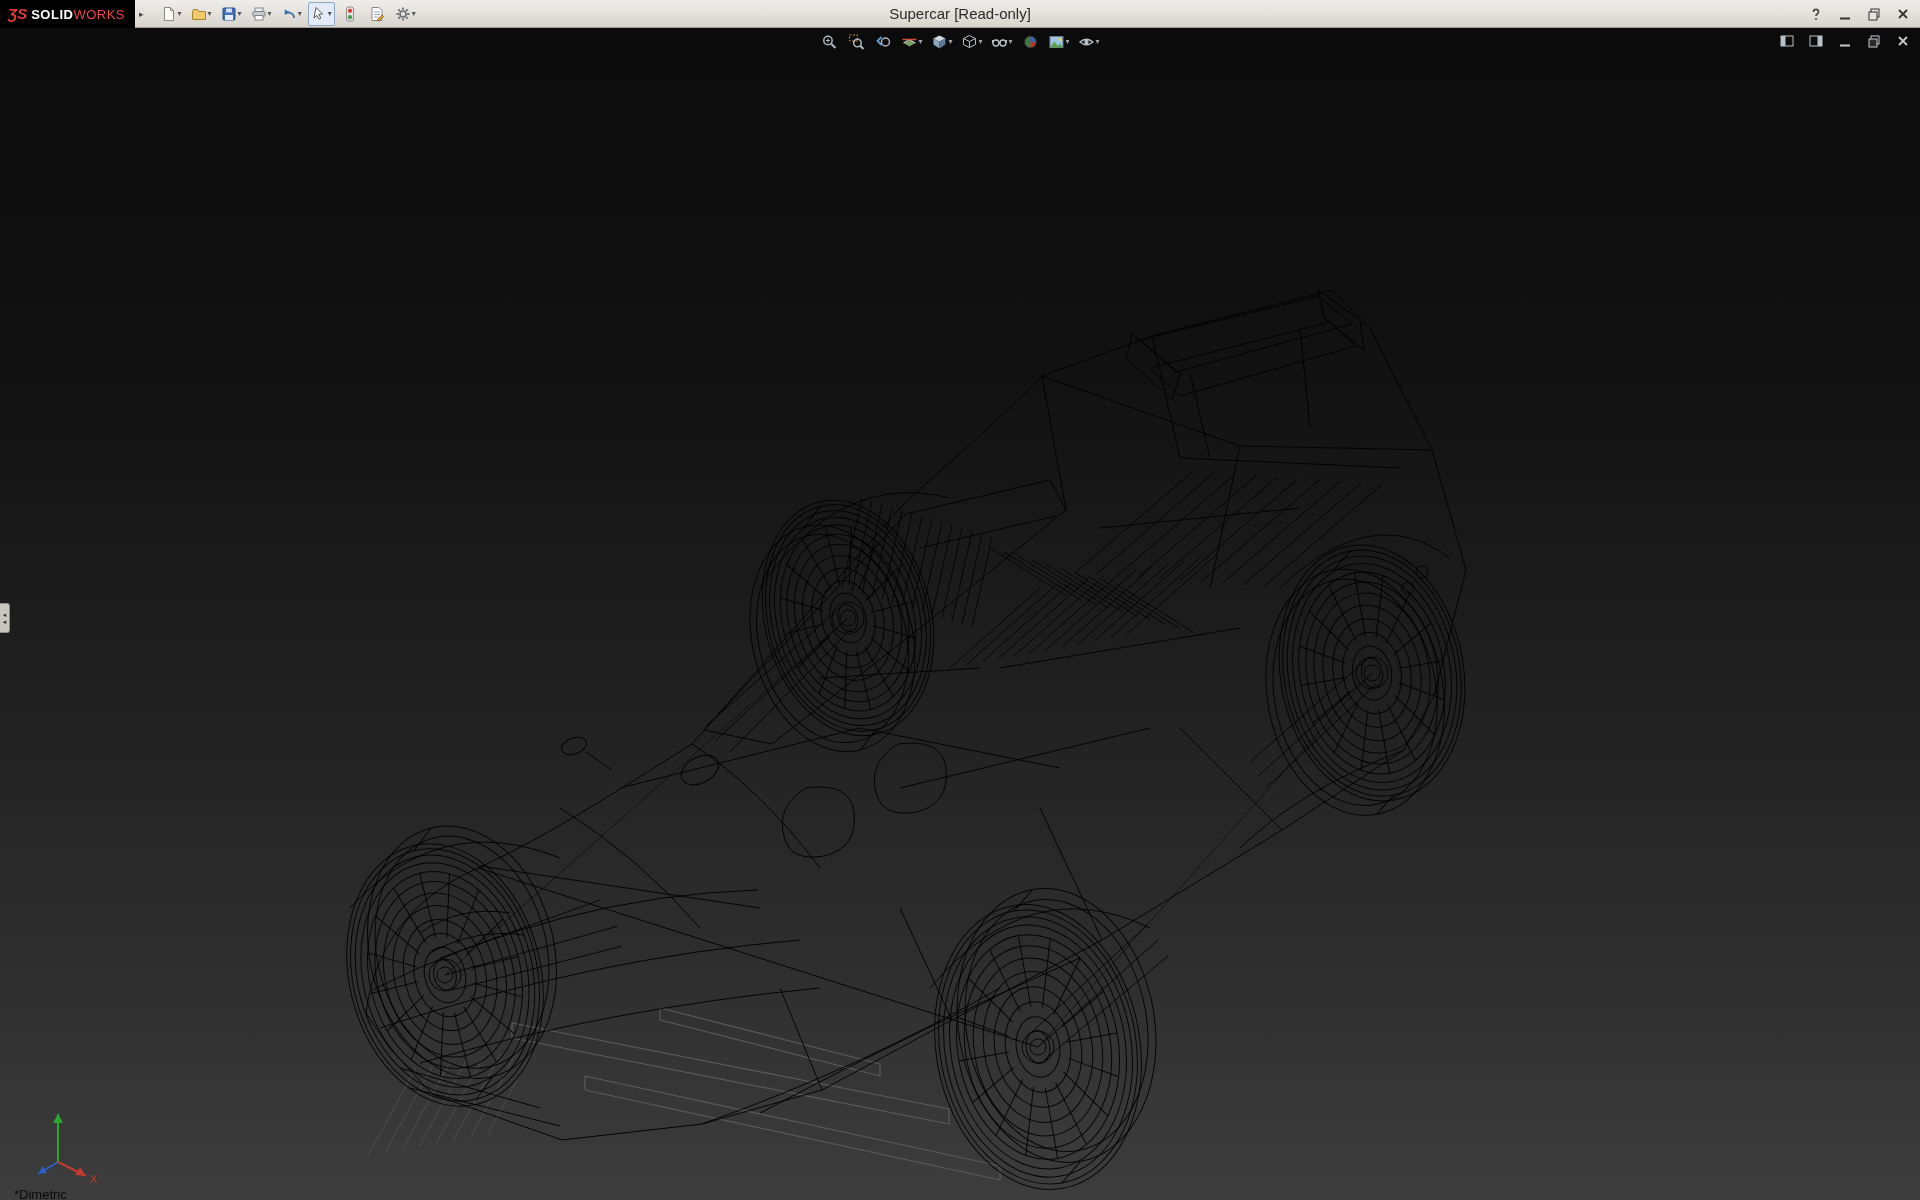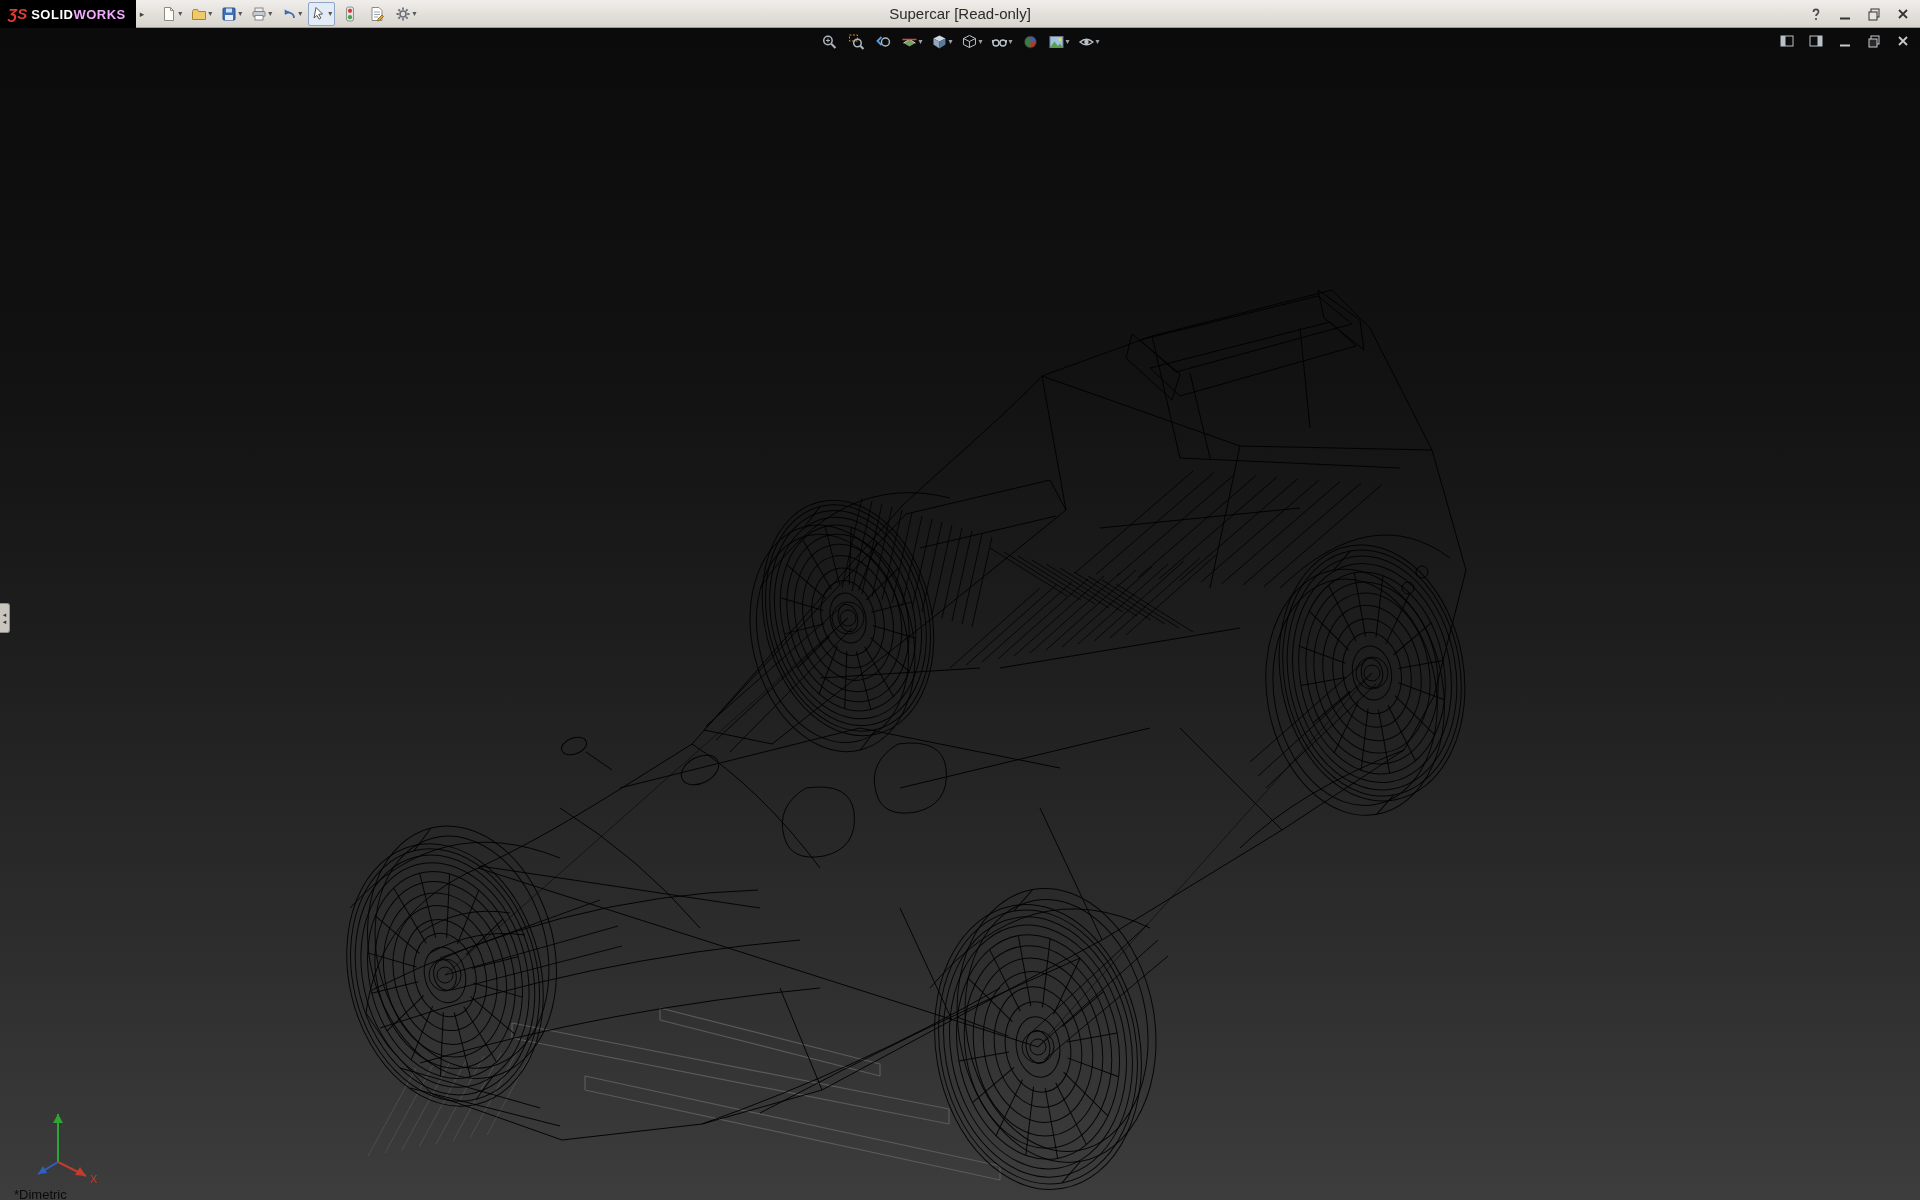--- a/index.html
+++ b/index.html
@@ -5,21 +5,21 @@
   *{margin:0;padding:0;box-sizing:border-box}
   html,body{width:1920px;height:1200px;overflow:hidden;background:#000;
     font-family:"Liberation Sans",sans-serif;}
 
   
   .titlebar{height:28px;background:linear-gradient(#f0eeeb,#d8d4cd);
     border-bottom:1px solid #9f9b93;display:flex;align-items:center;position:relative;z-index:5}
   .logo{height:28px;background:#000;display:flex;align-items:center;padding:0 10px 0 8px;gap:4px;cursor:pointer}
   .logo-mark{color:#e03c31;font-weight:bold;font-style:italic;font-size:15px}
   .logo-solid{color:#fff;font-weight:bold;font-size:13px;letter-spacing:.5px}
-  .logo-works{color:#f0abfc;font-weight:bold;font-size:13px;letter-spacing:.5px}
+  .logo-works{color:#ef4444;font-weight:normal;font-size:13px;letter-spacing:.5px}
   .logo-flyout{color:#444;font-size:9px;margin-left:4px}
   .mb-strip{display:flex;align-items:center;gap:3px;margin-left:14px}
   .tbtn{height:24px;min-width:24px;display:flex;align-items:center;justify-content:center;
     gap:1px;border:1px solid transparent;border-radius:2px;cursor:pointer;padding:0 2px}
   .tbtn.active{background:#e3ebf7;border-color:#8fa5c6}
   .tbtn .icon{display:flex;align-items:center;justify-content:center;width:16px;height:16px}
   .caret{font-size:8px;color:#555;line-height:1}
   .dark-strip .caret{color:#9aa2aa}
   .win-title{position:absolute;left:50%;transform:translateX(-50%);font-size:15px;color:#2b2b2b;white-space:nowrap}
   .win-controls{position:absolute;right:6px;top:0;height:28px;display:flex;align-items:center;gap:7px}

